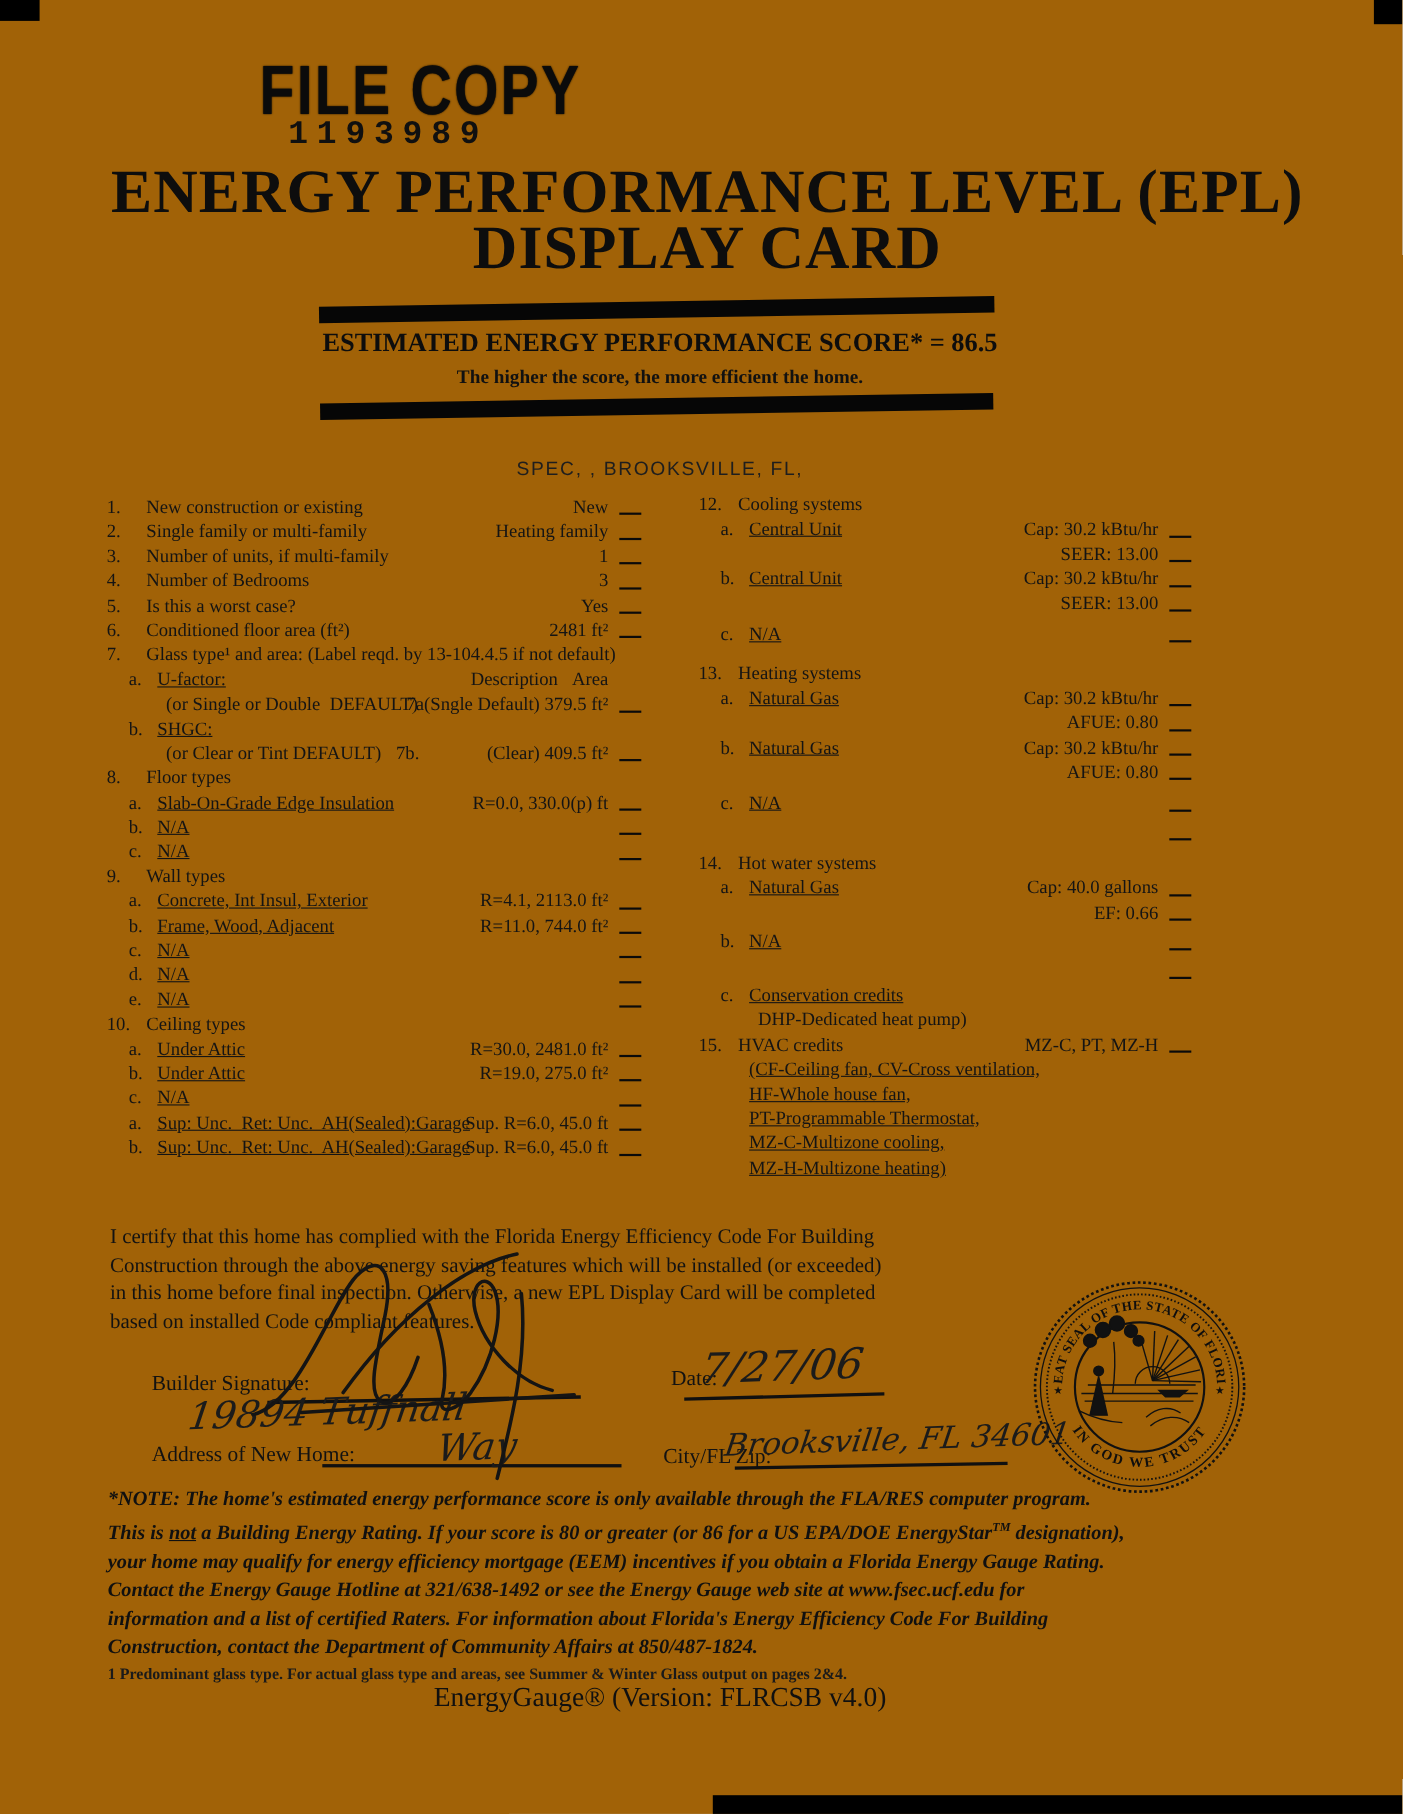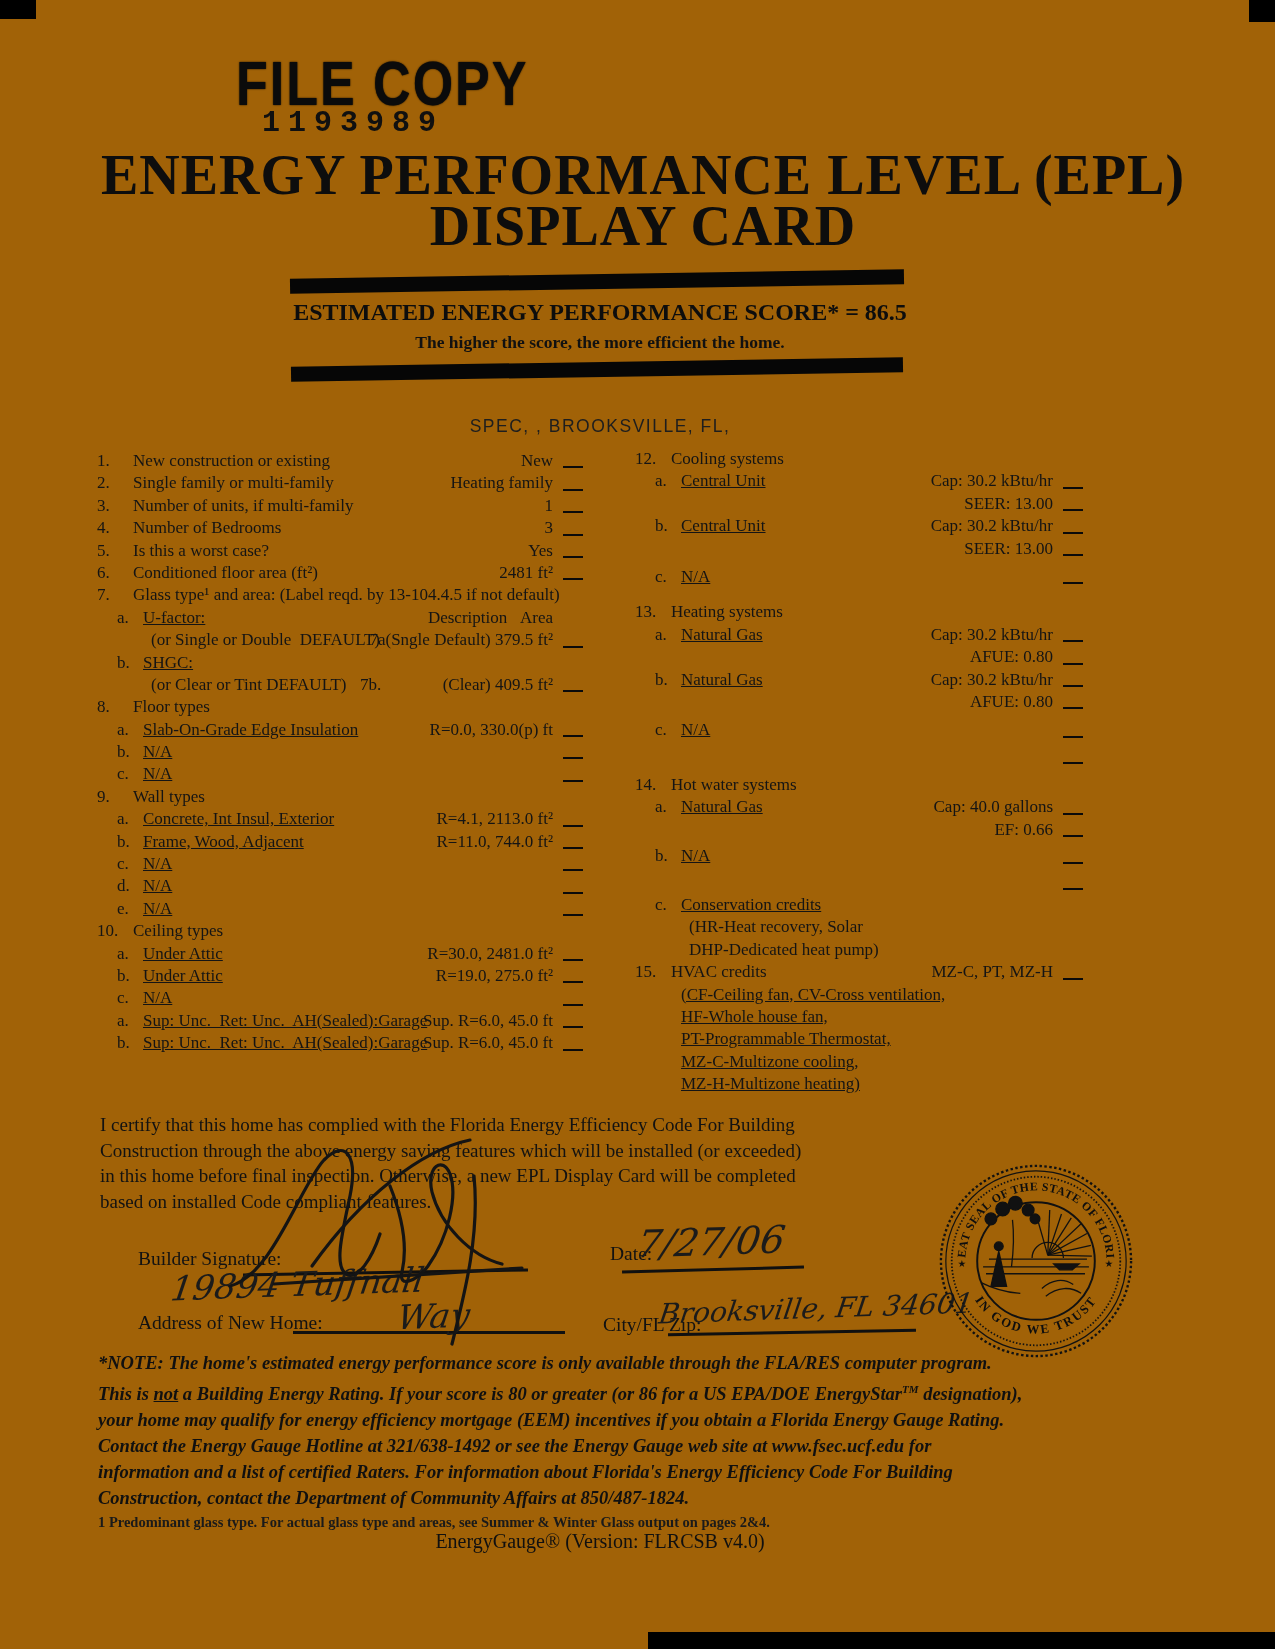--- a/index.html
+++ b/index.html
@@ -81,21 +81,21 @@
   .seal-svg{position:absolute;left:938px;top:1163px;}
 
   
   .note{
     position:absolute;left:98px;top:1350px;width:980px;
     font-style:italic;font-weight:bold;font-size:18.5px;line-height:26px;color:#101010;
   }
   .note .u{text-decoration:underline;}
   .note sup{font-size:11px;}
   .footnote{position:absolute;left:98px;top:1514px;font-size:14.5px;color:#1a1a1a;white-space:nowrap;font-weight:bold;}
-  .footer{position:absolute;left:0;top:1530px;width:1200px;text-align:center;font-size:20px;color:#101010;}
+  .footer{position:absolute;left:0;top:1530px;width:1200px;text-align:center;font-size:25px;color:#101010;}
 </style>
 </head>
 <body>
 
 <div class="page">
 
   <div class="mark mark-tl"></div>
   <div class="mark mark-tr"></div>
   <div class="mark mark-bottom"></div>
 
@@ -340,23 +340,20 @@
         <span class="num">b.</span>
         <span class="lbl">N/A</span>
         <span class="dash"></span>
       </div>
       <div class="row i0" style="margin-top: 4px;">
         <span class="dash"></span>
       </div>
       <div class="row i1">
         <span class="num">c.</span>
         <span class="lbl">Conservation credits</span>
-      </div>
-      <div class="row i2">
-        <span class="lbl">(HR-Heat recovery, Solar</span>
       </div>
       <div class="row i2">
         <span class="lbl">DHP-Dedicated heat pump)</span>
       </div>
       <div class="row i0">
         <span class="num">15.</span>
         <span class="lbl">HVAC credits</span>
         <span class="val">MZ-C, PT, MZ-H</span>
         <span class="dash"></span>
       </div>

